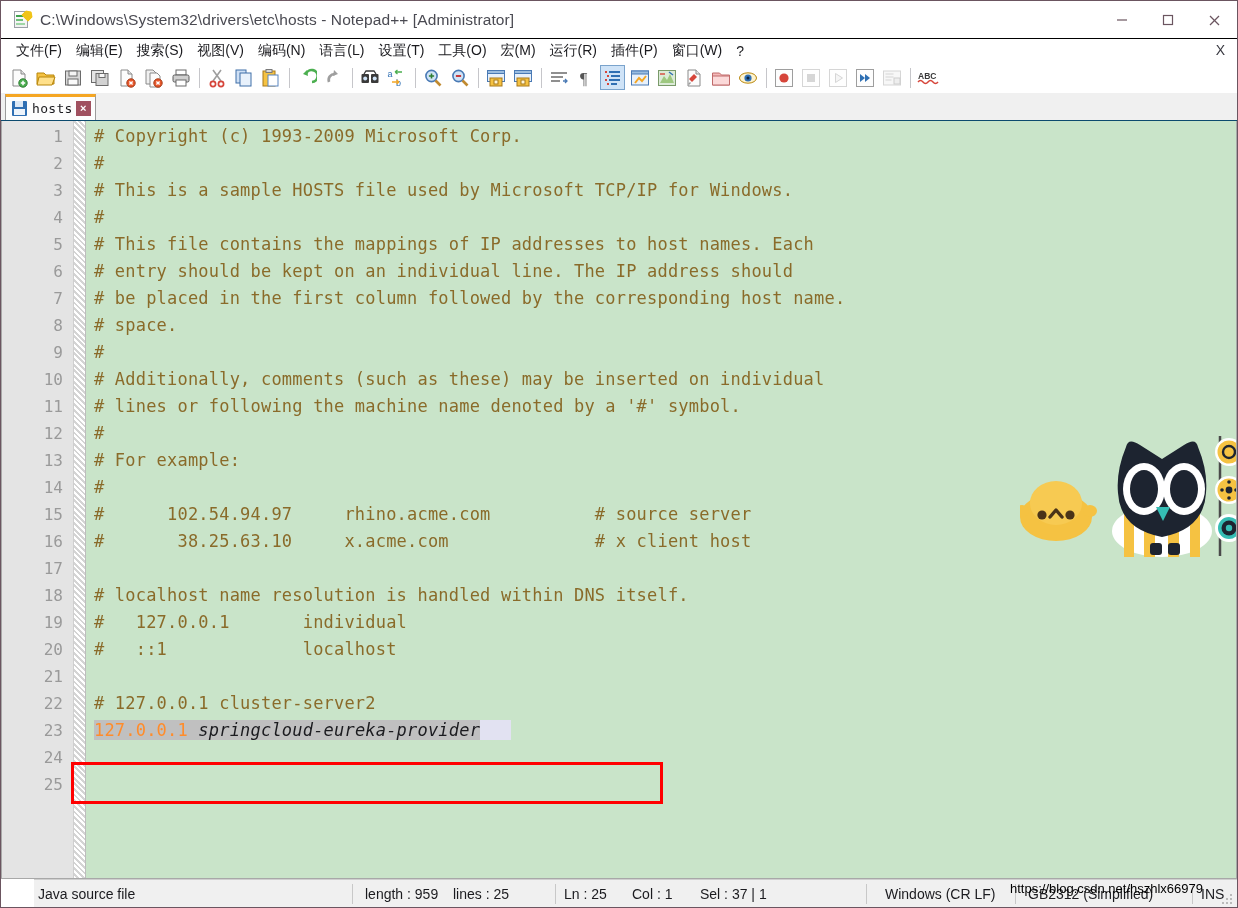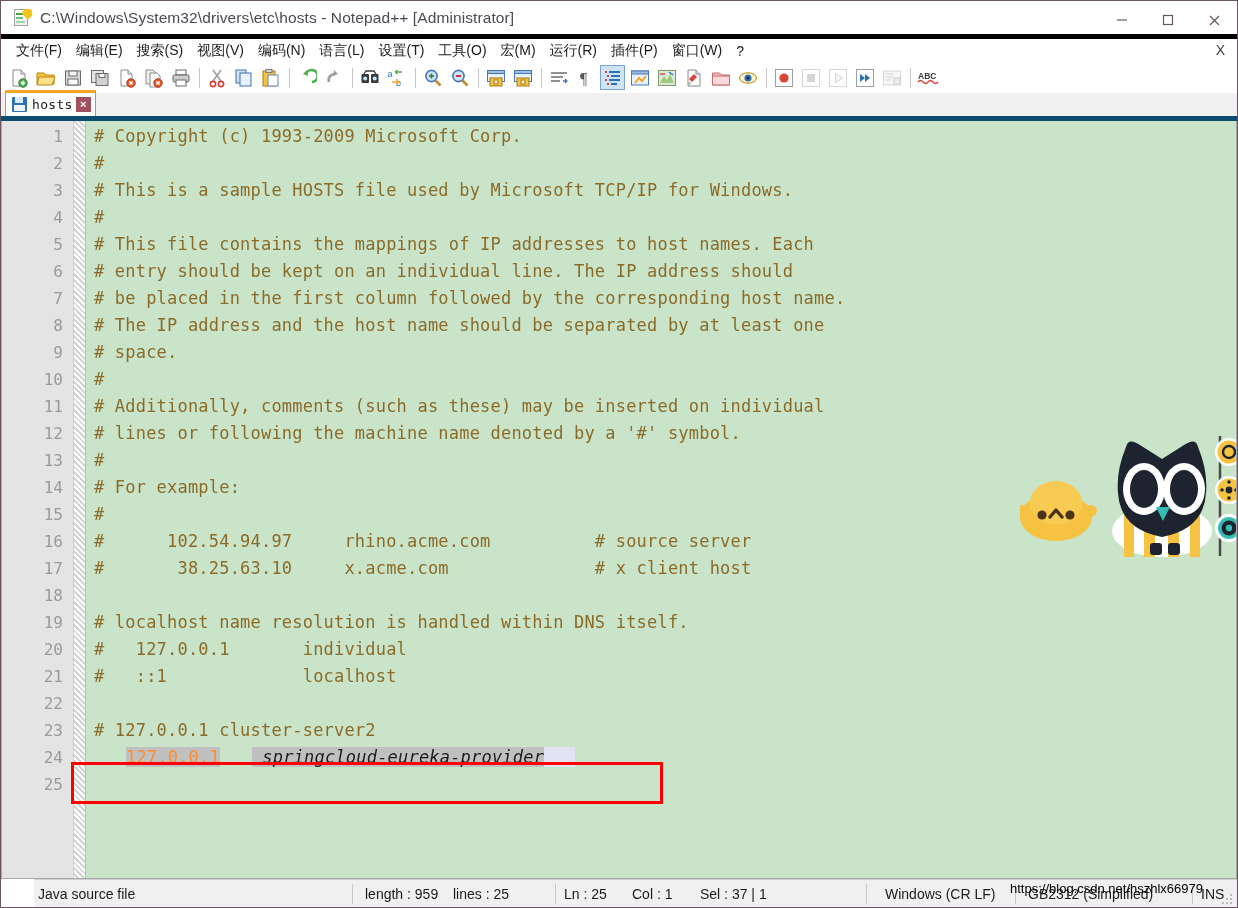--- a/index.html
+++ b/index.html
@@ -15,21 +15,21 @@
     background: #ffffff;
     border: 1px solid #6b5560;
     display: flex; flex-direction: column;
   }
 
   
   .titlebar {
     height: 38px; min-height: 38px;
     display: flex; align-items: center;
     background: #ffffff;
-    border-bottom: 5px solid #000000;
+    border-bottom: 1px solid #000000;
     position: relative;
   }
   .title-icon {
     width: 18px; height: 18px;
     margin-left: 12px; margin-right: 9px;
     position: relative; flex: none;
   }
   .title-icon .doc {
     position: absolute; left: 1px; top: 0;
     width: 14px; height: 17px;
@@ -105,21 +105,21 @@
     width: 1px; height: 20px;
     background: #c6c6ca; margin: 0 4px;
     flex: none;
   }
   .tb svg { display: block; }
 
   
   .tabbar {
     height: 28px; min-height: 28px;
     background: #f0f0f0;
-    border-bottom: 5px solid #0c4a6e;
+    border-bottom: 1px solid #0c4a6e;
     display: flex; align-items: flex-end;
     padding-left: 4px;
   }
   .tab {
     height: 26px;
     display: flex; align-items: center;
     padding: 0 4px 0 6px;
     background: #fdfdfd;
     border: 1px solid #9b9b9b;
     border-bottom: none;
@@ -196,21 +196,20 @@
     white-space: pre;
     padding-left: 8px;
     letter-spacing: .2px;
   }
   .cline.cjk { font-family: "DejaVu Sans Mono", "DejaVu Sans", monospace; }
   .cline .ip { color: #ff8c2b; }
   .cline .host { color: #1b1b1f; font-style: italic; }
   .cline.sel-line { position: relative; }
   .sel-bg {
     background: #c0c0c0;
-    margin-left: 32px;
   }
   .caret-bg { background: #e2e2f2; }
 
   
   .annot-rect {
     position: absolute;
     left: 69px; top: 641px;
     width: 592px; height: 42px;
     border: 3px solid #ff0000;
     pointer-events: none;
@@ -622,21 +621,20 @@
     <div class="bookmark-margin"></div>
 
     <div class="code">
       <div class="cline"># Copyright (c) 1993-2009 Microsoft Corp.</div>
       <div class="cline">#</div>
       <div class="cline"># This is a sample HOSTS file used by Microsoft TCP/IP for Windows.</div>
       <div class="cline">#</div>
       <div class="cline"># This file contains the mappings of IP addresses to host names. Each</div>
       <div class="cline"># entry should be kept on an individual line. The IP address should</div>
       <div class="cline"># be placed in the first column followed by the corresponding host name.</div>
-      <div class="cline"># The IP address and the host name should be separated by at least one</div>
       <div class="cline"># space.</div>
       <div class="cline">#</div>
       <div class="cline"># Additionally, comments (such as these) may be inserted on individual</div>
       <div class="cline"># lines or following the machine name denoted by a '#' symbol.</div>
       <div class="cline">#</div>
       <div class="cline"># For example:</div>
       <div class="cline">#</div>
       <div class="cline">#      102.54.94.97     rhino.acme.com          # source server</div>
       <div class="cline">#       38.25.63.10     x.acme.com              # x client host</div>
       <div class="cline"></div>

